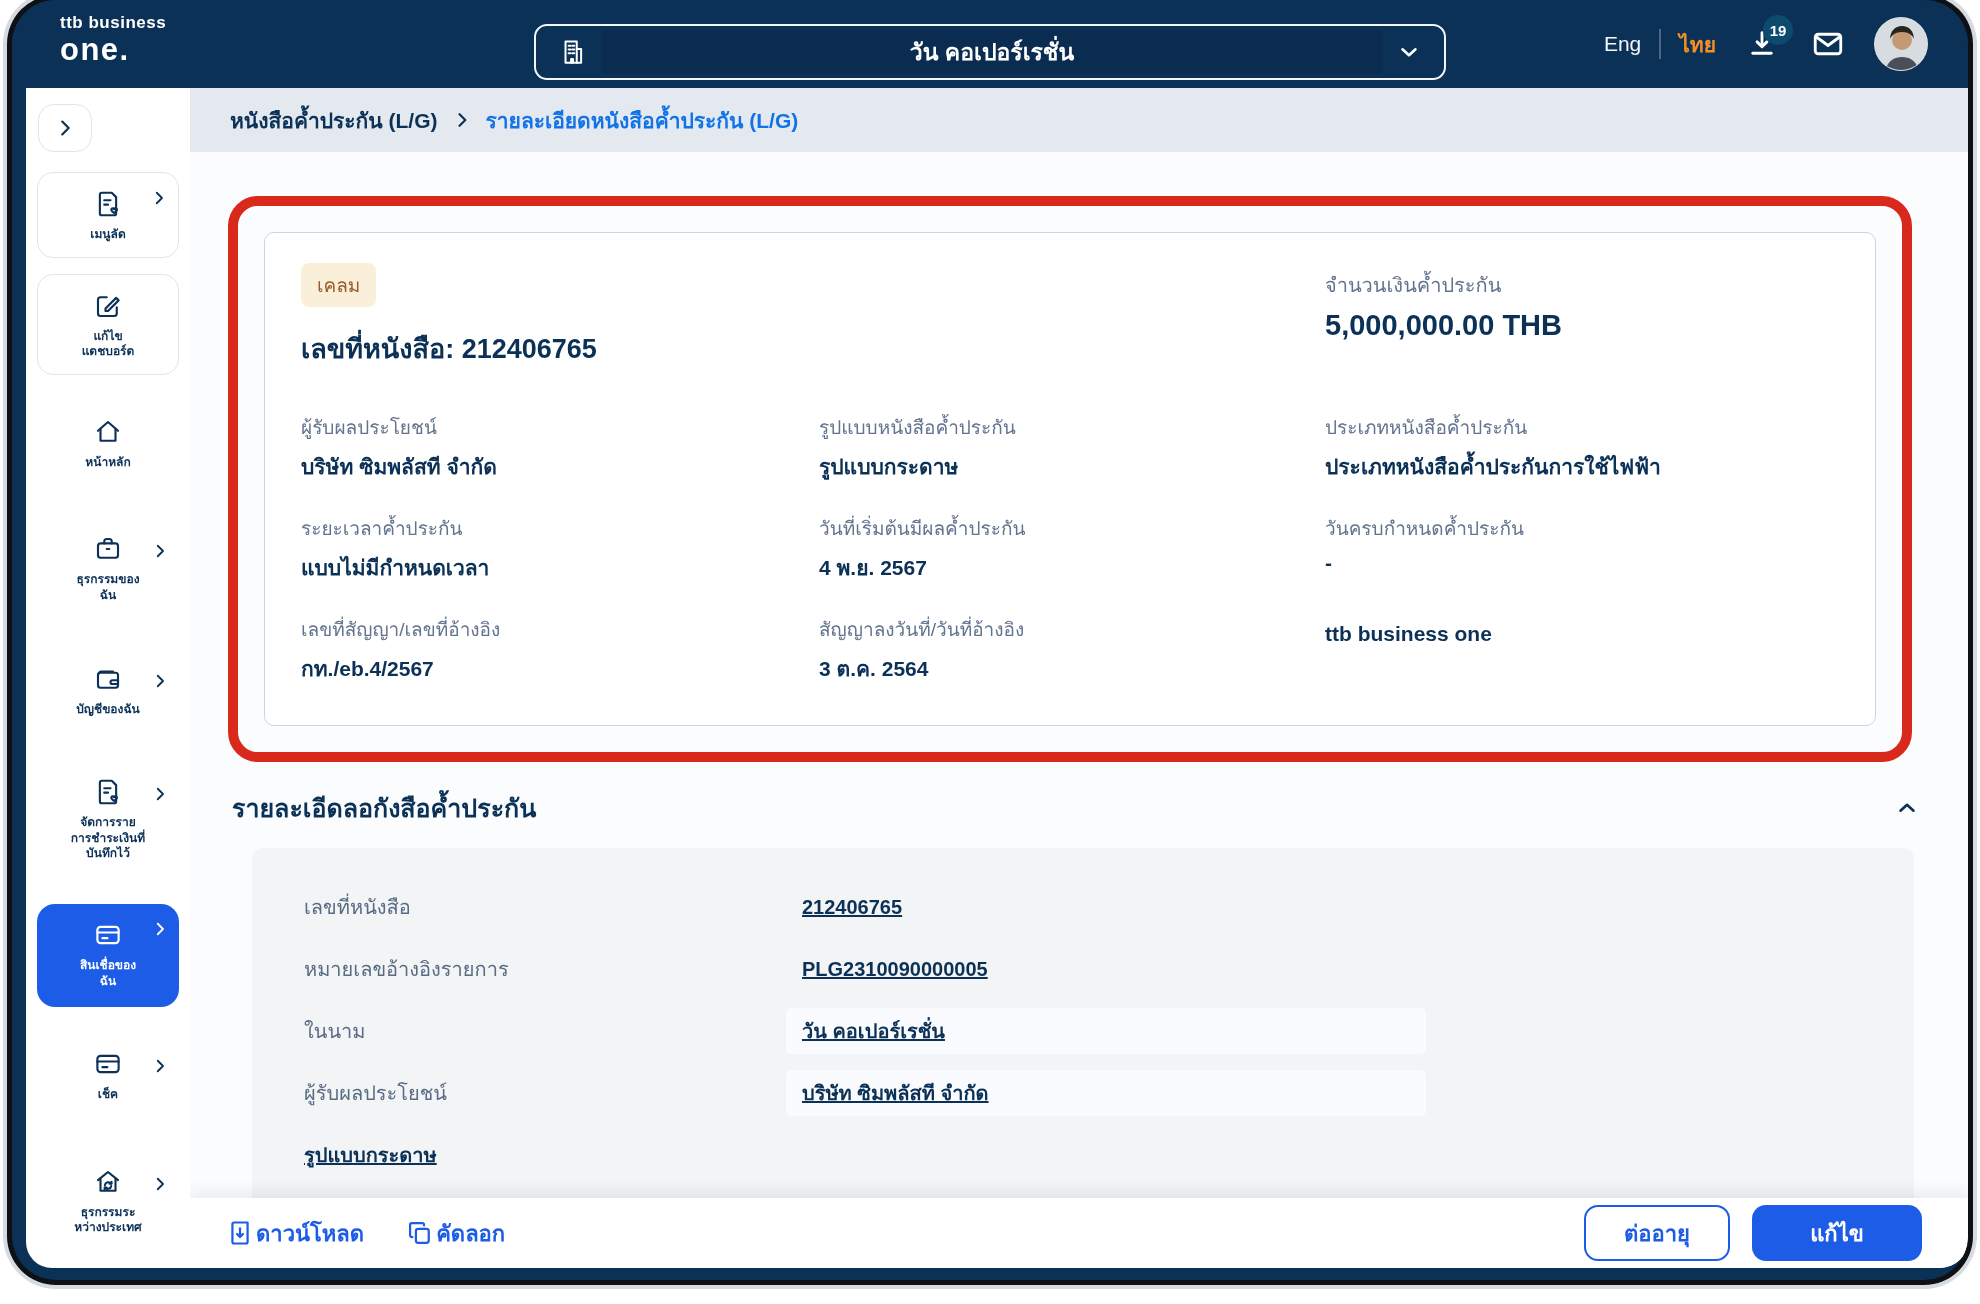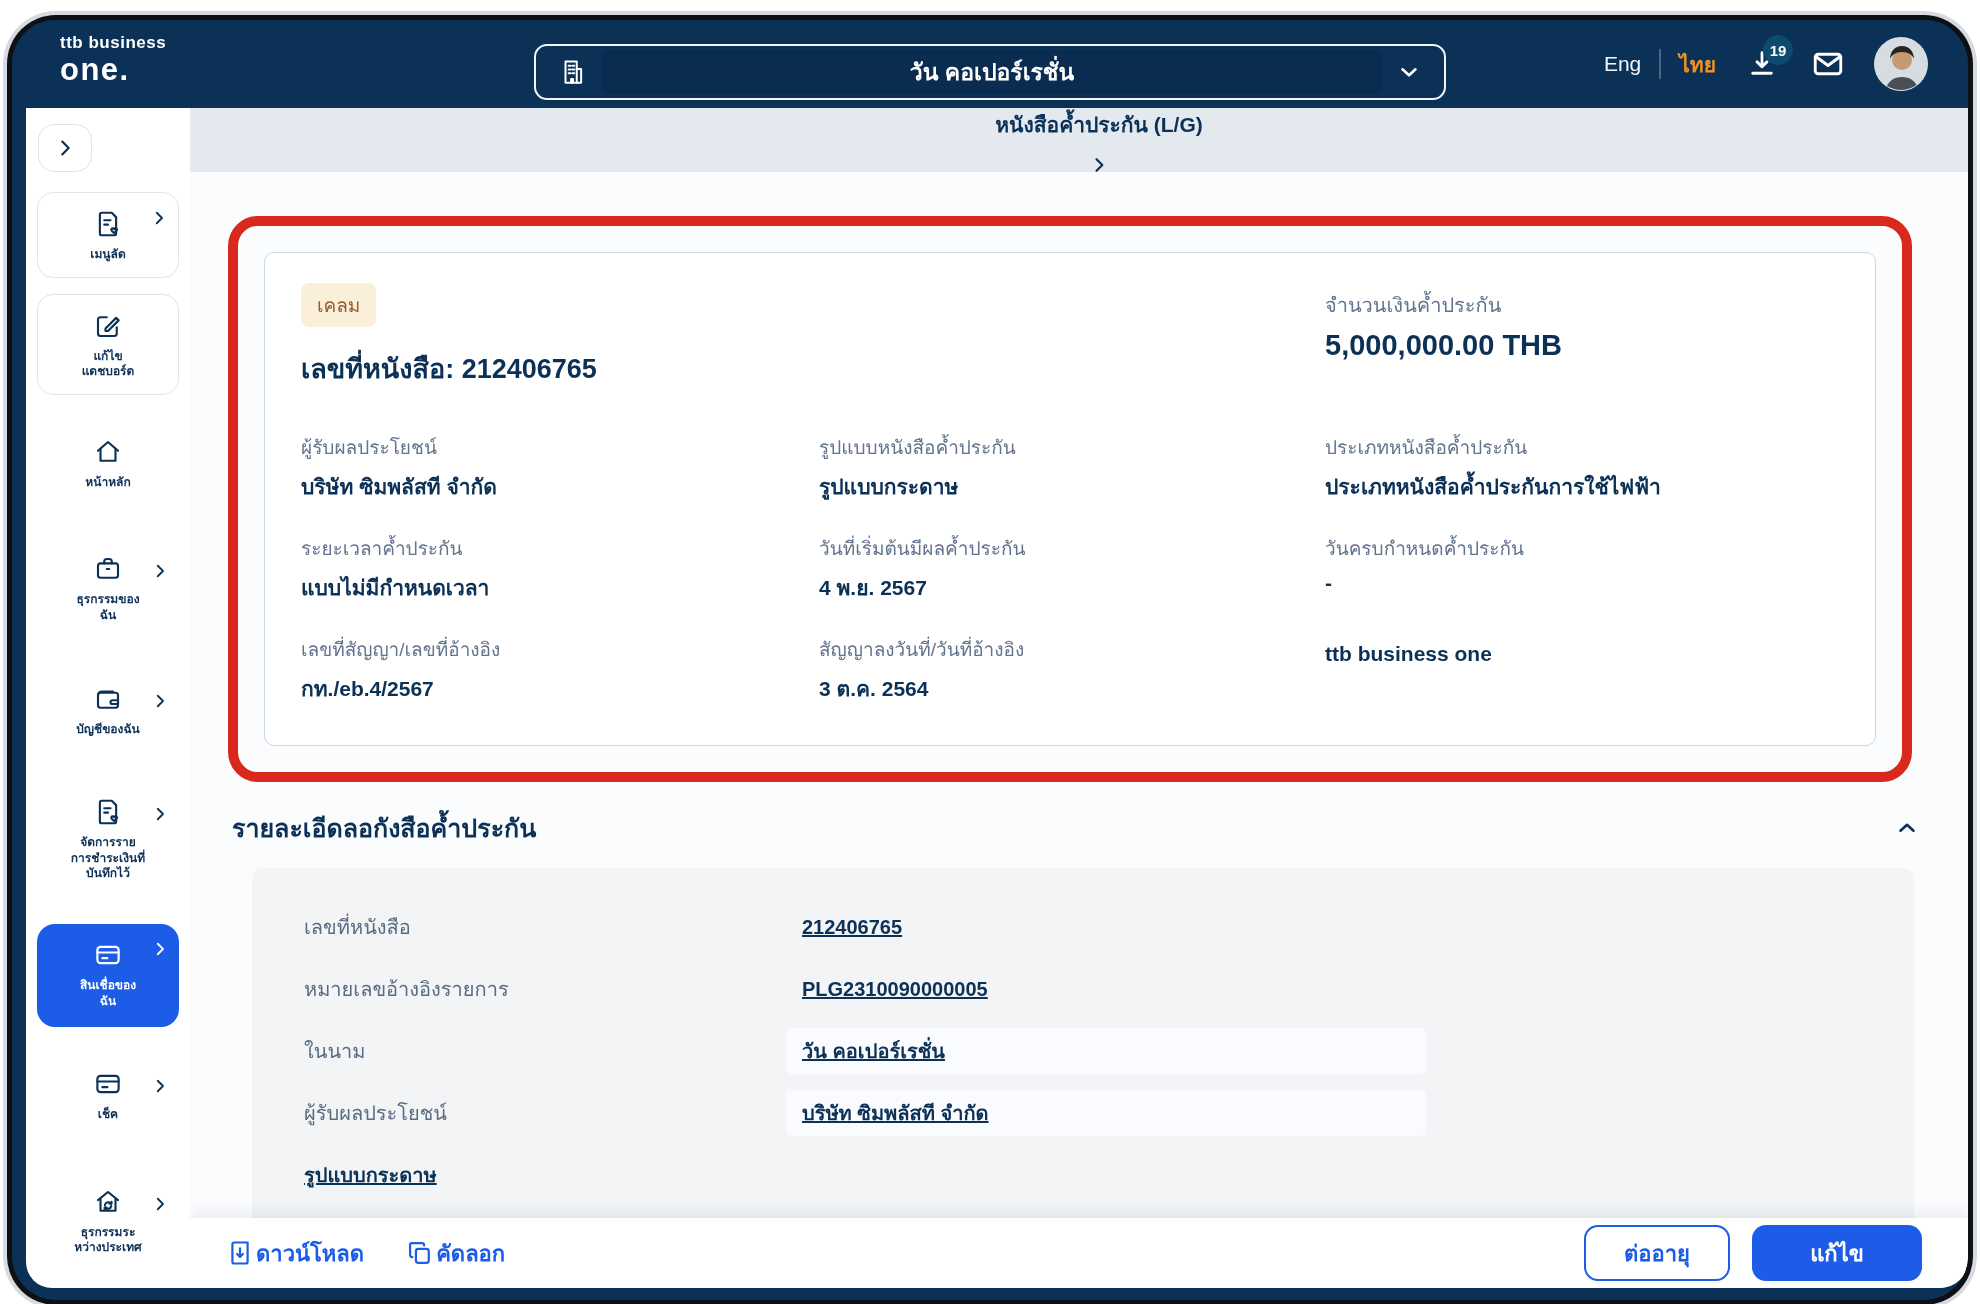--- a/index.html
+++ b/index.html
@@ -1,19 +1,19 @@
 <!DOCTYPE html>
 <html><head>
 <meta charset="utf-8">
 <style>
   * { margin:0; padding:0; box-sizing:border-box; }
   html,body { width:1980px; height:1304px; background:#ffffff; overflow:hidden;
               font-family:"Liberation Sans","DejaVu Sans",sans-serif; }
 
-  .device { position:absolute; left:12px; top:20px; width:1956px; height:1280px;
+  .device { position:absolute; left:12px; top:0; width:1956px; height:1280px;
             border-radius:44px; background:#0b3157; overflow:hidden;
             box-shadow:0 0 0 5px #0e1013, 0 0 0 9px rgba(165,175,188,.45); }
 
   
   .topbar { position:relative; height:88px; background:#0b3157; color:#fff; }
   .logo { position:absolute; left:48px; top:14px; line-height:1; color:#fff; }
   .logo-l1 { font-size:17px; font-weight:700; letter-spacing:.5px; }
   .logo-l2 { font-size:31px; font-weight:800; letter-spacing:1.5px; margin-top:3px; }
 
   .selector { position:absolute; left:50%; top:24px; transform:translateX(-50%);
@@ -55,21 +55,21 @@
   .si-icon { display:flex; justify-content:center; }
   .si-label { font-size:12px; font-weight:700; line-height:1.3; margin-top:8px; white-space:pre-line; }
   .si-chev { position:absolute; top:16px; right:10px; }
   .si-active { background:#1d5ce6; border-radius:18px; color:#fff; padding:16px 6px 18px 6px; }
   .si-active .si-chev { color:#fff; }
   .gap16{margin-top:16px;} .gap20{margin-top:20px;} .gap34{margin-top:34px;}
   .gap44{margin-top:44px;} .gap48{margin-top:48px;}
 
   
   .breadcrumb { height:64px; background:#e4e9f0; display:flex; align-items:center;
-                padding:0 0 0 40px; gap:14px; font-size:21px; font-weight:700;flex-direction:column; }
+                padding:0 0 0 40px; gap:14px; font-size:21px; font-weight:700; }
   .bc-parent { color:#0c3157; cursor:pointer; }
   .bc-sep { color:#0c3157; display:flex; }
   .bc-current { color:#1273e8; }
 
   
   .content { flex:1; overflow:hidden; background:#fbfcfe; position:relative; }
 
   .annotation { margin:44px 56px 0 38px; border:10px solid #d9291c; border-radius:30px;
                 padding:26px; background:transparent; }
   .card { background:#fff; border:1px solid #cbd6e2; border-radius:10px; padding:30px 36px 40px 36px; }

